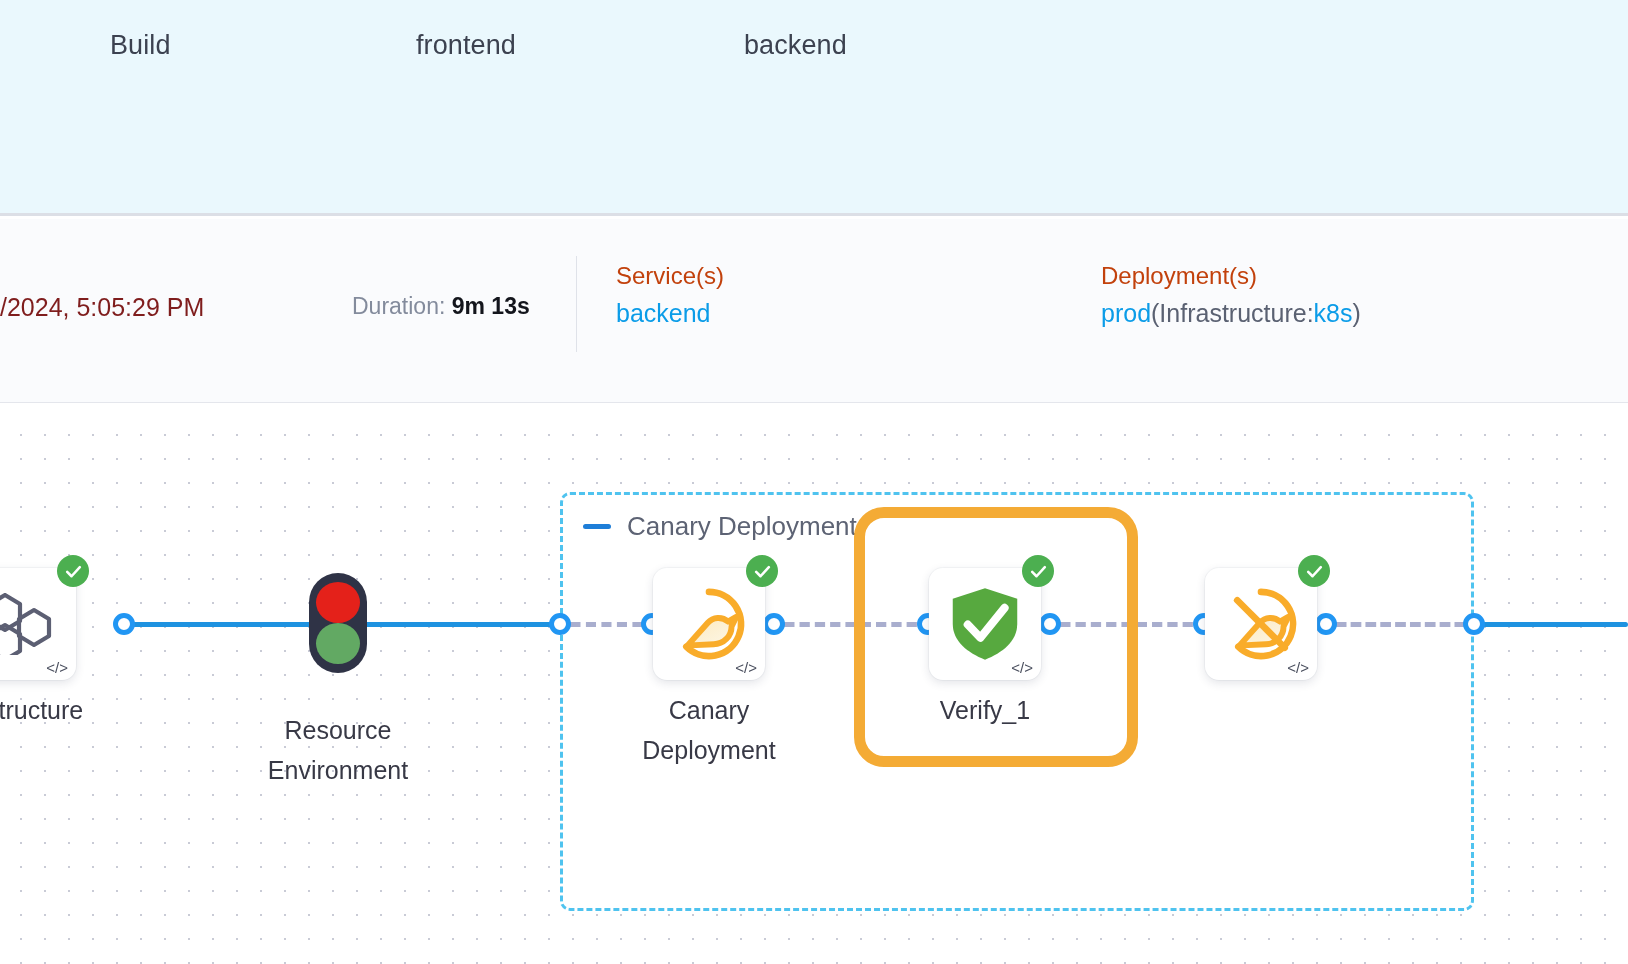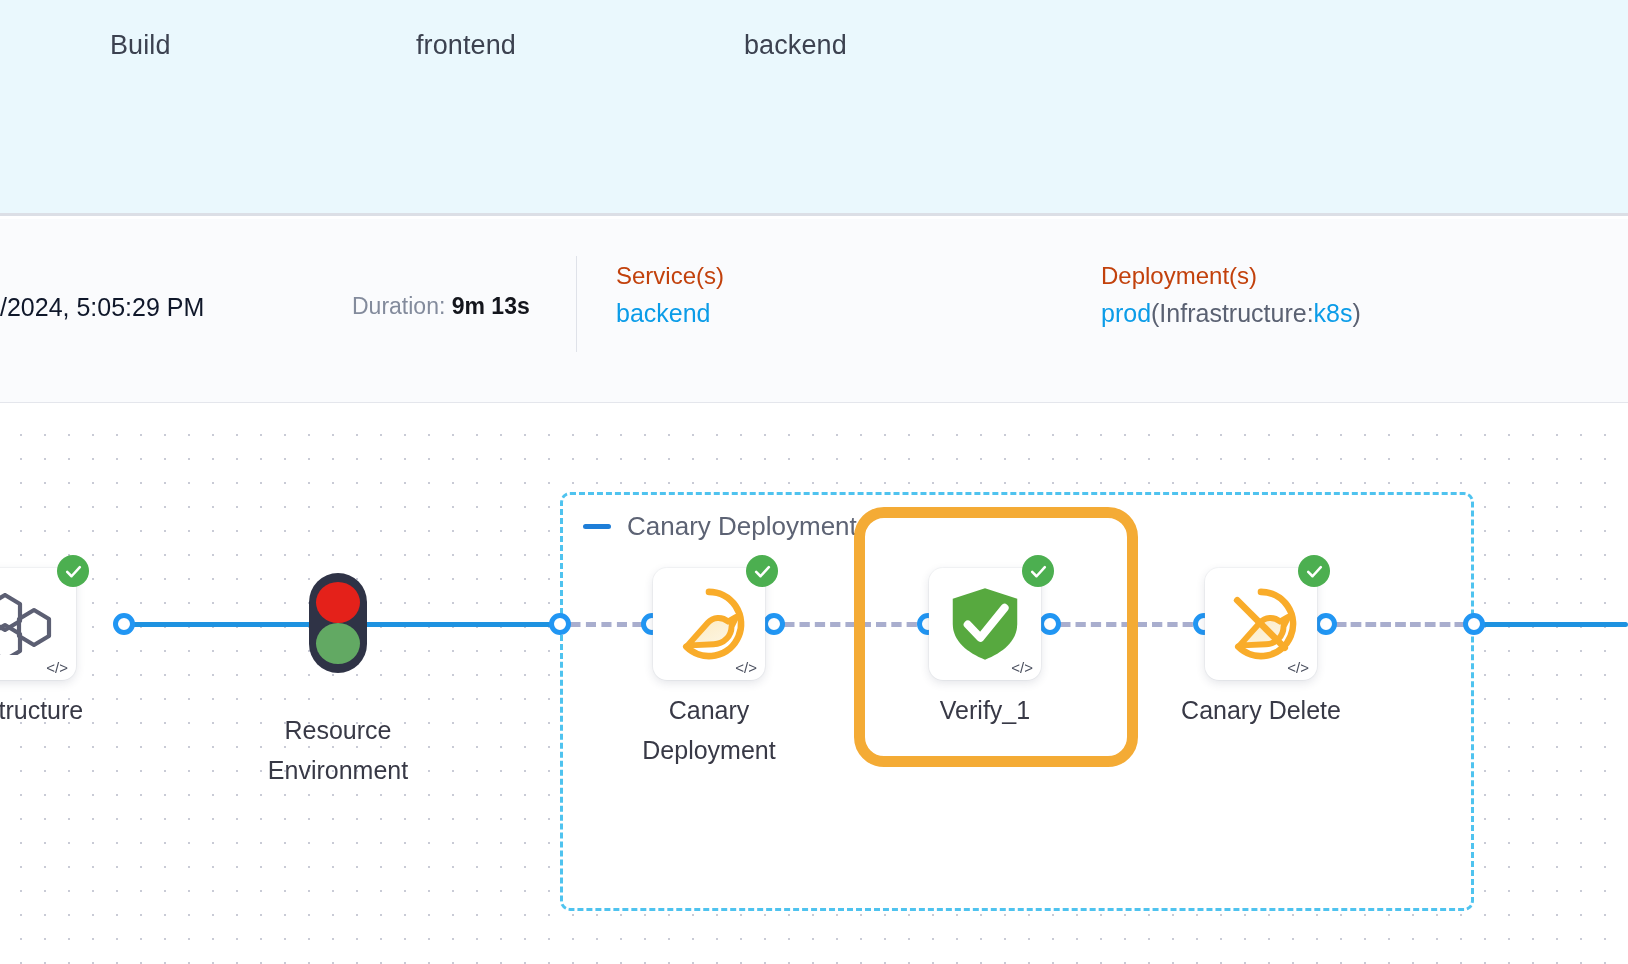--- a/index.html
+++ b/index.html
@@ -27,21 +27,21 @@
   .tab-backend  { left: 744px; }
 
   
   .info-bar {
     position: absolute; left: 0; top: 219px; width: 1628px; height: 184px;
     background: #fafbfd;
     border-bottom: 1px solid #e4e6ec;
   }
   .info-timestamp {
     position: absolute; left: 0px; top: 74px;
-    font-size: 25px; color: #0f172a; white-space: nowrap;
+    font-size: 25px; color: #7f1d1d; white-space: nowrap;
   }
   .info-duration {
     position: absolute; left: 352px; top: 74px;
     font-size: 23px; color: #838b9c; white-space: nowrap;
   }
   .info-duration .dur-value { color: #13151c; font-weight: 600; }
   .info-divider {
     position: absolute; left: 576px; top: 256px;
     width: 1px; height: 96px; background: #dfe2e9;
   }
@@ -303,17 +303,16 @@
                    a15 15 0 0 1 -15 15 L16 50 Z" fill="url(#birdFill2)" stroke="#f9ac2a" stroke-width="5" stroke-linejoin="round" stroke-linecap="round"></path>
           <path d="M12 12 L52 52" fill="none" stroke="#f9ac2a" stroke-width="5.6" stroke-linecap="round"></path>
         </svg>
         <div class="status-badge">
           <svg viewBox="0 0 24 24">
             <path d="M4 12.5 L9.5 18 L20 6.5" fill="none" stroke="#ffffff" stroke-width="3.2" stroke-linecap="round" stroke-linejoin="round"></path>
           </svg>
         </div>
         <div class="code-icon">&lt;/&gt;</div>
       </div>
-      <div class="node-label">Canary Delete</div>
     </div>
 
   </div>
 </div>
 
 </body></html>

